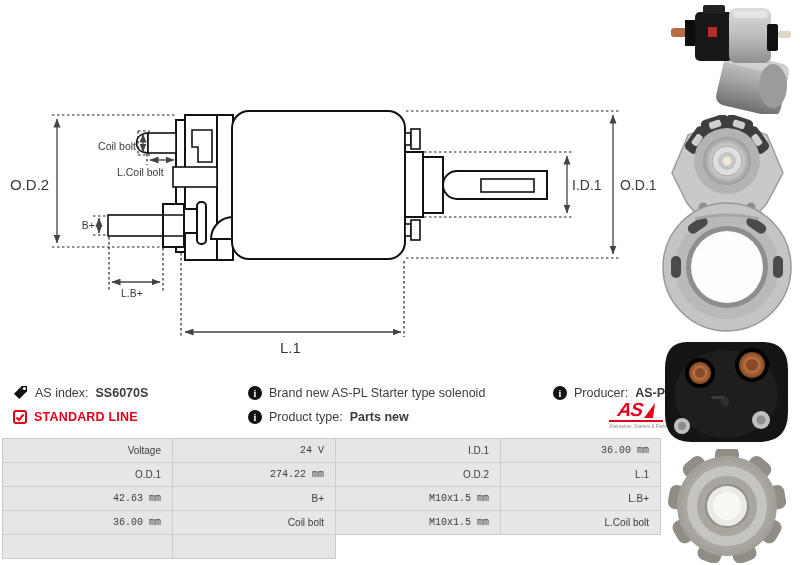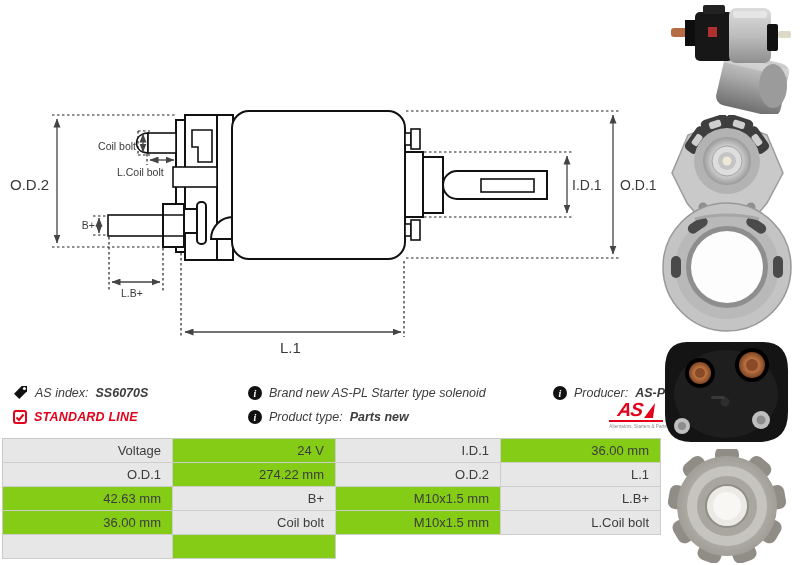--- a/index.html
+++ b/index.html
@@ -13,45 +13,45 @@
   .part-thin{fill:#fff;stroke:#111;stroke-width:1.6;}
   .dotted{fill:none;stroke:#222;stroke-width:1.2;stroke-dasharray:2.5 2.5;}
   .dim{fill:none;stroke:#444;stroke-width:1.3;}
   .dlab{fill:#3a3a3a;font-family:"Liberation Sans",sans-serif;}
   .dlab-lg{font-size:15px;}
   .dlab-md{font-size:14px;}
   .dlab-sm{font-size:10.5px;}
 
   
   .info-item{position:absolute;display:flex;align-items:center;gap:7px;
-             font-size:12.5px;color:#3c3c3c;height:17px;white-space:nowrap;font-style:italic;}
+             font-size:12.5px;color:#3c3c3c;height:17px;white-space:nowrap;}
   .info-item .b{font-weight:700;}
   .red{color:#e2001a;font-weight:700;letter-spacing:.2px;text-align:center;}
   .icon{display:inline-flex;flex:0 0 auto;}
 
   
   #logo{position:absolute;left:607px;top:400px;width:58px;}
   .logo-row{display:flex;align-items:flex-end;justify-content:center;gap:2px;}
   .logo-as{color:#e2001a;font-style:italic;font-weight:900;font-size:19px;line-height:19px;
            letter-spacing:-1px;transform:skewX(-8deg);}
   .logo-tri{width:0;height:0;border-left:9px solid transparent;border-bottom:15px solid #e2001a;
             transform:skewX(-8deg);margin-bottom:1px;}
   .logo-bar{height:2px;background:#e2001a;margin:1px 2px 1px 2px;}
   .logo-caption{font-size:5px;color:#8a8a8a;text-align:center;white-space:nowrap;
                 transform:scaleX(.92);transform-origin:center;}
 
   
   #spec-table{position:absolute;left:2px;top:438px;display:grid;
               grid-template-columns:170px 163px 165px 160px;grid-auto-rows:24px;
               border-top:1px solid #c9c9c9;border-left:1px solid #c9c9c9;
-              font-size:13px;color:#3c3c3c;}
+              font-size:10px;color:#3c3c3c;}
   #spec-table .cell{border-right:1px solid #cdcdcd;border-bottom:1px solid #cdcdcd;
               line-height:24px;text-align:right;padding-right:11px;box-sizing:border-box;}
   .t-label{background:#e7e7e7;}
-  .t-value{background:#84cc16;}
+  .t-value{background:#e5e5e5;font-family:Liberation Mono, monospace;}
 
   
   .photo{position:absolute;left:655px;width:145px;}
 </style>
 </head>
 <body>
 
 <div class="page">
 
   <svg id="diagram" width="660" height="380" viewBox="0 0 660 380">

